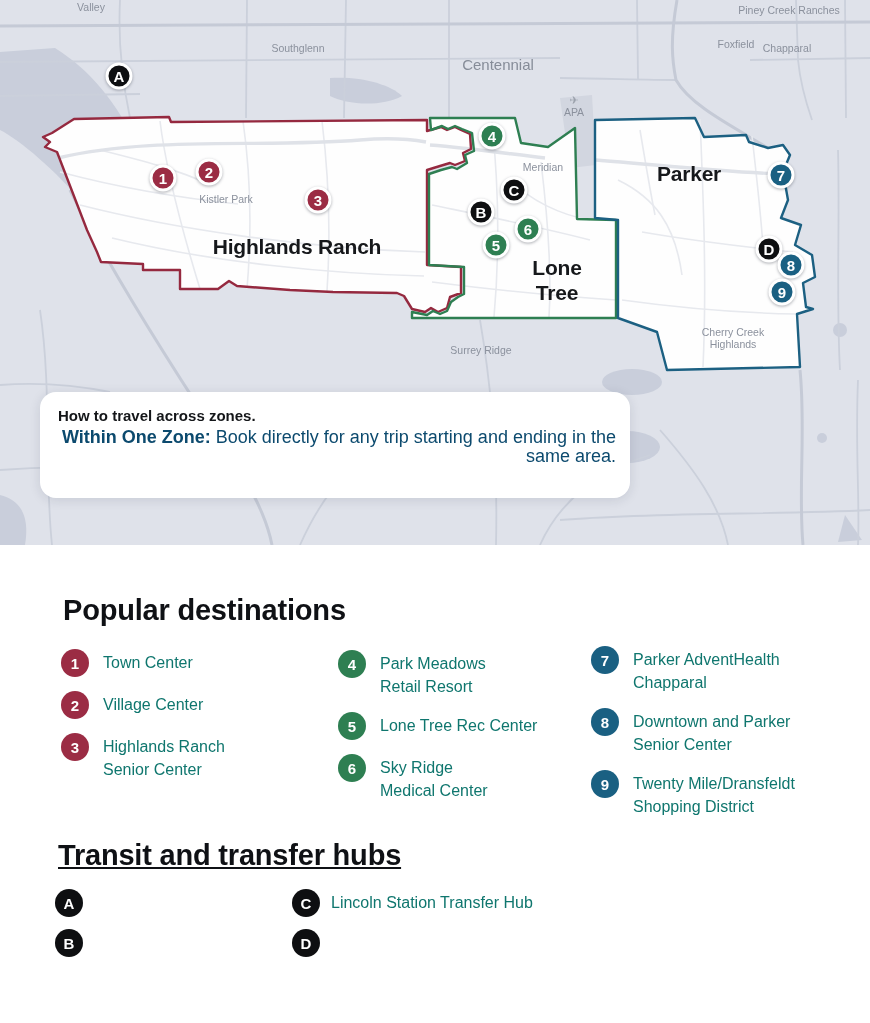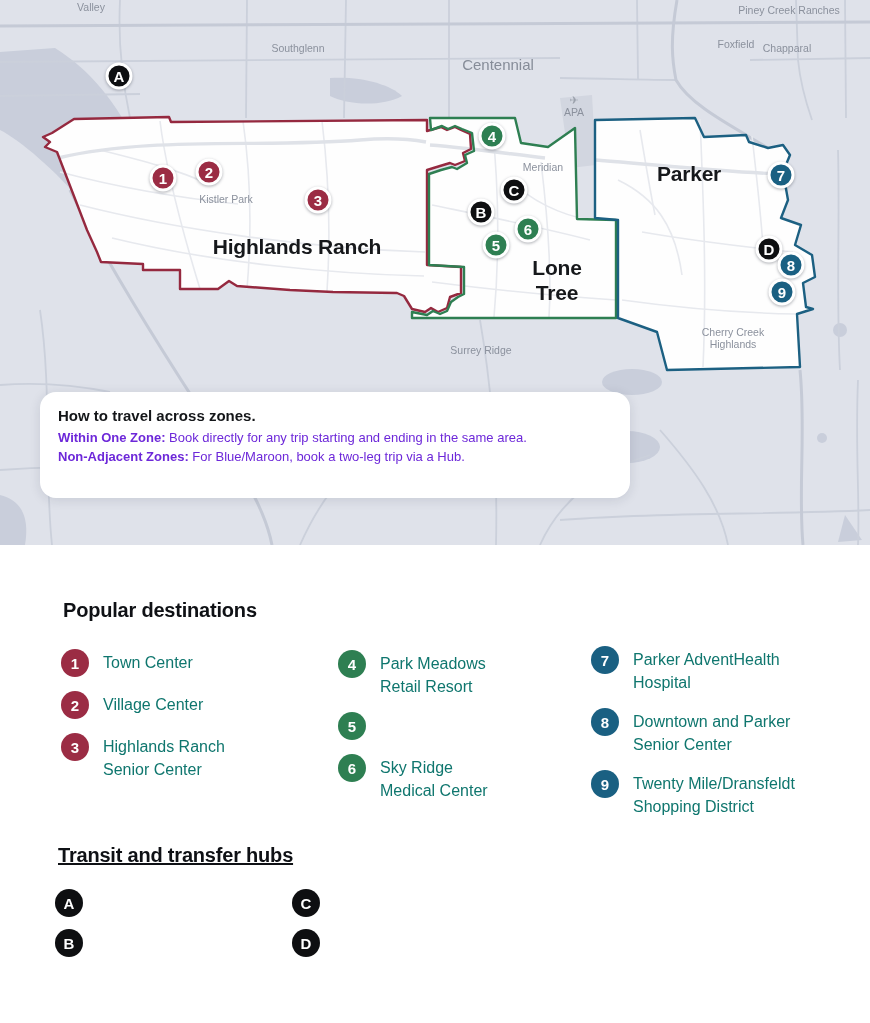--- a/index.html
+++ b/index.html
@@ -6,25 +6,25 @@
   body{width:870px;height:1023px;position:relative;overflow:hidden;
        font-family:"Liberation Sans",sans-serif;color:#17191c;}
   .map{position:relative;width:870px;height:545px;background:#dfe2ea;}
   .map svg{display:block;}
 
   
   .info-box{position:absolute;left:40px;top:392px;width:590px;height:106px;
     background:#fff;border-radius:16px;box-shadow:0 2px 12px rgba(25,32,60,.12);
     padding:15px 14px 6px 18px;box-sizing:border-box;}
   .info-title{font-size:15px;font-weight:700;margin:0 0 4px 0;color:#141619;}
-  .info-line{font-size:13px;line-height:19.4px;color:#6d28d9;}
+  .info-line{font-size:18px;line-height:19.4px;color:#0c4a6e;text-align:right;}
   .info-line b{font-weight:700;}
 
   
-  .legend-heading{position:absolute;margin:0;font-size:20px;font-weight:700;
+  .legend-heading{position:absolute;margin:0;font-size:29px;font-weight:700;
     letter-spacing:-.2px;color:#0f1115;line-height:28px;}
   .h-popular{left:63px;top:596px;}
   .h-transit{left:58px;top:841px;text-decoration:underline;}
   .leg-col{position:absolute;display:flex;flex-direction:column;gap:14px;width:262px;}
   .col1{left:61px;top:649px;}
   .col2{left:338px;top:650px;}
   .col3{left:591px;top:646px;}
   .hub-col{position:absolute;display:flex;flex-direction:column;gap:12px;width:300px;}
   .hubcol1{left:55px;top:889px;}
   .hubcol2{left:292px;top:889px;}
@@ -210,21 +210,20 @@
     <g>
       <circle cx="782" cy="292" r="12" fill="#1a6082"></circle>
       <text class="mtxt" x="782" y="297.5" stroke="none">9</text>
     </g>
   </g>
 </svg>
 
   <div class="info-box">
     <p class="info-title">How to travel across zones.</p>
     <div class="info-line"><b>Within One Zone:</b><span> Book directly for any trip starting and ending in the same area.</span></div>
-    <div class="info-line"><b>Non-Adjacent Zones:</b><span> For Blue/Maroon, book a two-leg trip via a Hub.</span></div>
   </div>
 </div>
 
 <h2 class="legend-heading h-popular">Popular destinations</h2>
 
 <div class="leg-col col1">
   <div class="item">
     <span class="badge c-maroon">1</span>
     <span class="label">Town Center</span>
   </div>
@@ -240,33 +239,34 @@
 </div>
 
 <div class="leg-col col2">
   <div class="item">
     <span class="badge c-green">4</span>
     <span class="label">Park Meadows
 Retail Resort</span>
   </div>
   <div class="item">
     <span class="badge c-green">5</span>
+    <span class="label">Lone Tree Rec Center</span>
   </div>
   <div class="item">
     <span class="badge c-green">6</span>
     <span class="label">Sky Ridge
 Medical Center</span>
   </div>
 </div>
 
 <div class="leg-col col3">
   <div class="item">
     <span class="badge c-blue">7</span>
     <span class="label">Parker AdventHealth
-Hospital</span>
+Chapparal</span>
   </div>
   <div class="item">
     <span class="badge c-blue">8</span>
     <span class="label">Downtown and Parker
 Senior Center</span>
   </div>
   <div class="item">
     <span class="badge c-blue">9</span>
     <span class="label">Twenty Mile/Dransfeldt
 Shopping District</span>
@@ -280,17 +280,18 @@
     <span class="badge c-black">A</span>
   </div>
   <div class="item">
     <span class="badge c-black">B</span>
   </div>
 </div>
 
 <div class="hub-col hubcol2">
   <div class="item">
     <span class="badge c-black">C</span>
+    <span class="label">Lincoln Station Transfer Hub</span>
   </div>
   <div class="item">
     <span class="badge c-black">D</span>
   </div>
 </div>
 
 </body></html>

